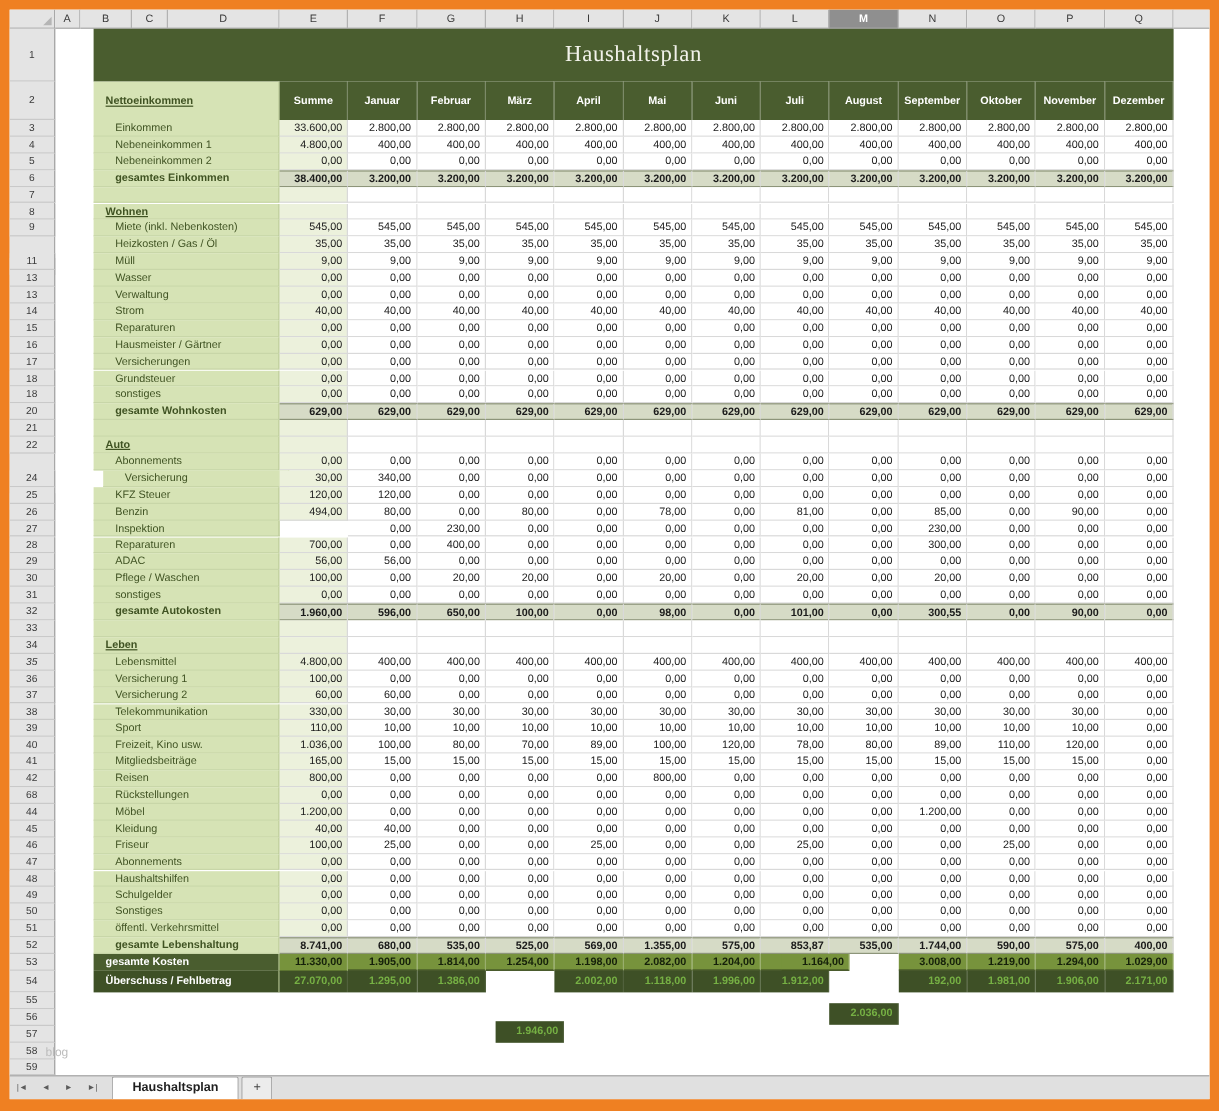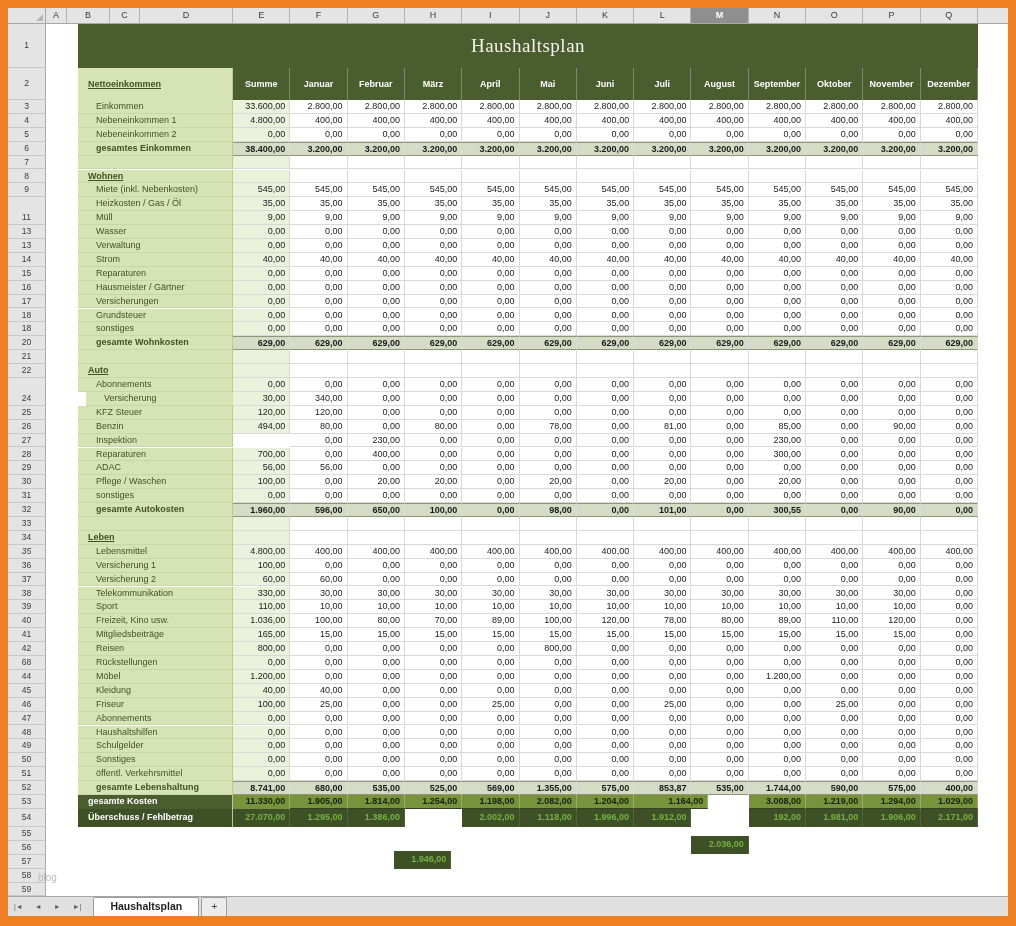--- a/index.html
+++ b/index.html
@@ -884,21 +884,21 @@
         <div class="cell val grand" style="left: 626.154px; top: 787px; width: 57.3077px; height: 13.9px; line-height: 12.9px;">1.288,00</div>
         <div class="cell val grand" style="left: 643px; top: 787px; width: 57.3077px; height: 13.9px; line-height: 12.9px; padding-left: 16px;">1.164,00</div>
         <div class="cell val grand" style="left: 740.769px; top: 787px; width: 57.3077px; height: 13.9px; line-height: 12.9px;">3.008,00</div>
         <div class="cell val grand" style="left: 798.077px; top: 787px; width: 57.3077px; height: 13.9px; line-height: 12.9px;">1.219,00</div>
         <div class="cell val grand" style="left: 855.385px; top: 787px; width: 57.3077px; height: 13.9px; line-height: 12.9px;">1.294,00</div>
         <div class="cell val grand" style="left: 912.692px; top: 787px; width: 57.3077px; height: 13.9px; line-height: 12.9px;">1.029,00</div>
         <div class="cell lab result" style="left: 70px; top: 800.9px; width: 155px; height: 18.1px; line-height: 17.1px;">Überschuss / Fehlbetrag</div>
         <div class="cell val result summe" style="left: 225px; top: 800.9px; width: 57.3077px; height: 18.1px; line-height: 17.1px;">27.070,00</div>
         <div class="cell val result" style="left: 282.308px; top: 800.9px; width: 57.3077px; height: 18.1px; line-height: 17.1px;">1.295,00</div>
         <div class="cell val result" style="left: 339.615px; top: 800.9px; width: 57.3077px; height: 18.1px; line-height: 17.1px;">1.386,00</div>
-        <div class="cell val result" style="left: 386px; top: 800.9px; width: 57.3077px; height: 18.1px; line-height: 17.1px; margin-top: 42px;">1.946,00</div>
+        <div class="cell val result" style="left: 405px; top: 800.9px; width: 57.3077px; height: 18.1px; line-height: 17.1px; margin-top: 42px;">1.946,00</div>
         <div class="cell val result" style="left: 454.231px; top: 800.9px; width: 57.3077px; height: 18.1px; line-height: 17.1px;">2.002,00</div>
         <div class="cell val result" style="left: 511.538px; top: 800.9px; width: 57.3077px; height: 18.1px; line-height: 17.1px;">1.118,00</div>
         <div class="cell val result" style="left: 568.846px; top: 800.9px; width: 57.3077px; height: 18.1px; line-height: 17.1px;">1.996,00</div>
         <div class="cell val result" style="left: 626.154px; top: 800.9px; width: 57.3077px; height: 18.1px; line-height: 17.1px;">1.912,00</div>
         <div class="cell val result" style="left: 683.462px; top: 800.9px; width: 57.3077px; height: 18.1px; line-height: 17.1px; margin-top: 27px;">2.036,00</div>
         <div class="cell val result" style="left: 740.769px; top: 800.9px; width: 57.3077px; height: 18.1px; line-height: 17.1px;">192,00</div>
         <div class="cell val result" style="left: 798.077px; top: 800.9px; width: 57.3077px; height: 18.1px; line-height: 17.1px;">1.981,00</div>
         <div class="cell val result" style="left: 855.385px; top: 800.9px; width: 57.3077px; height: 18.1px; line-height: 17.1px;">1.906,00</div>
         <div class="cell val result" style="left: 912.692px; top: 800.9px; width: 57.3077px; height: 18.1px; line-height: 17.1px;">2.171,00</div>
       </div>

